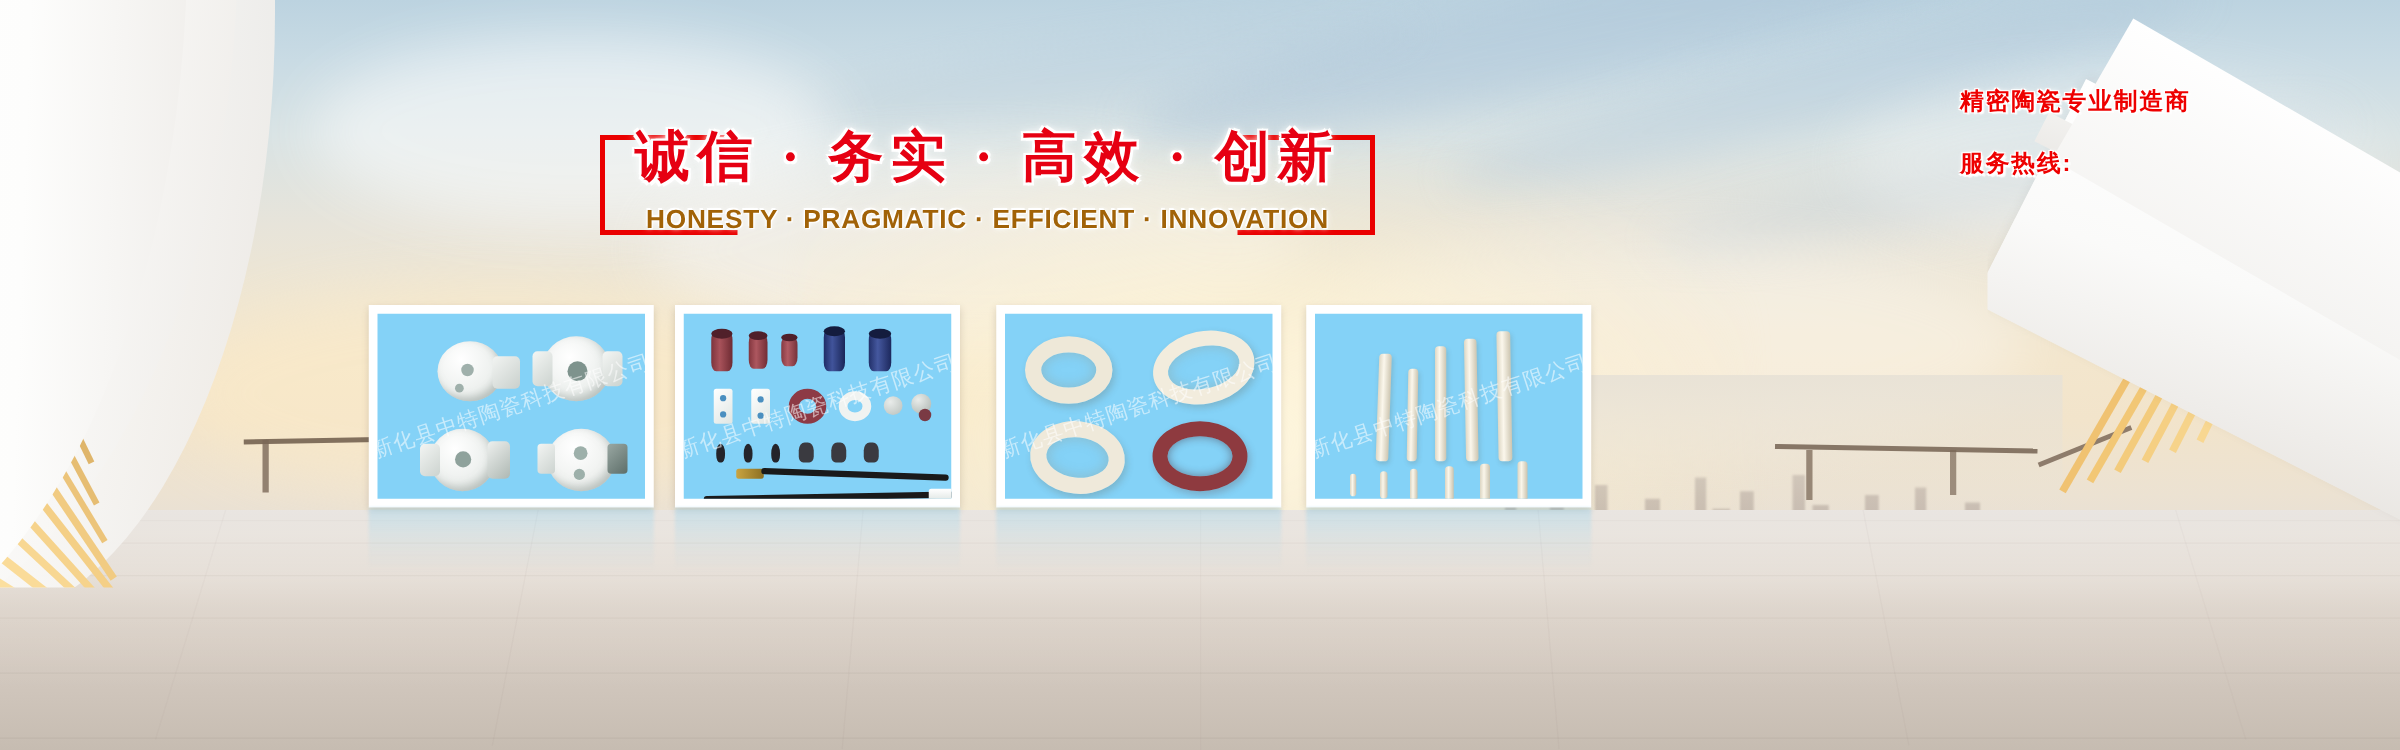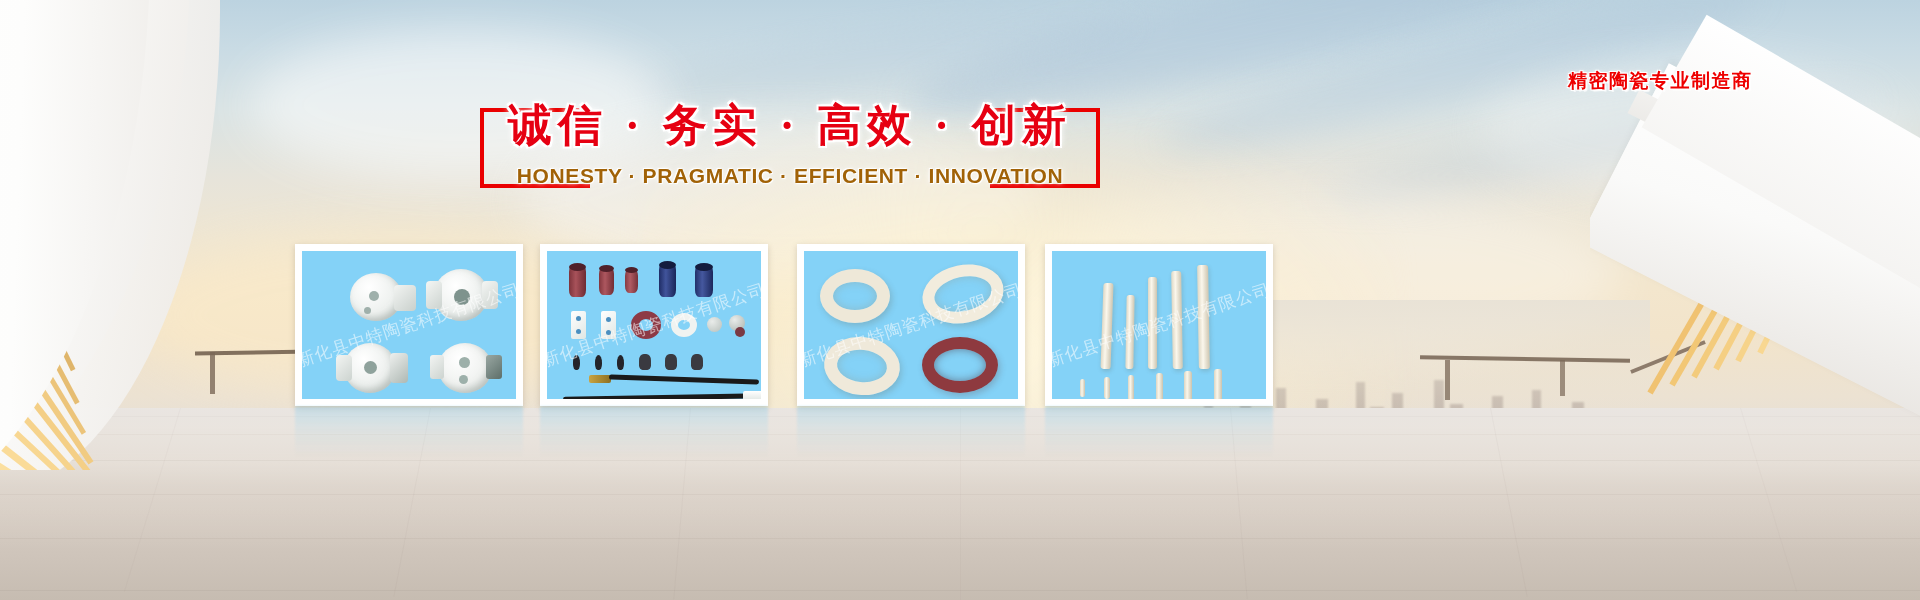--- a/index.html
+++ b/index.html
@@ -357,20 +357,21 @@
 
   <div class="headline">
     <div class="bracket br-left"></div>
     <div class="bracket br-right"></div>
     <div class="slogan-cn">诚信 · 务实 · 高效 · 创新</div>
     <div class="slogan-en">HONESTY · PRAGMATIC · EFFICIENT · INNOVATION</div>
   </div>
 
   <div class="info">
     <div class="info-line info-tagline">精密陶瓷专业制造商</div>
+    <div class="info-line info-label">服务热线:</div>
   </div>
 
   <div class="panel" style="left:295px; top:244px; width:228px; height:162px;">
     <div class="panel-inner">
 
       <div class="part cap" style="left:48px; top:22px; width:52px; height:48px; background:radial-gradient(circle at 36% 30%,#ffffff,#eef1ef 55%,#cdd4d0 100%); box-shadow:inset -3px -3px 6px rgba(150,160,155,.5);"></div>
       <div class="part" style="left:92px; top:34px; width:22px; height:26px; border-radius:4px; background:linear-gradient(135deg,#f2f4f2,#c9d0cc);"></div>
       <div class="part cap" style="left:67px; top:40px; width:10px; height:10px; background:#9fb0ab;"></div>
       <div class="part cap" style="left:62px; top:56px; width:7px;  height:7px;  background:#9fb0ab;"></div>
 

